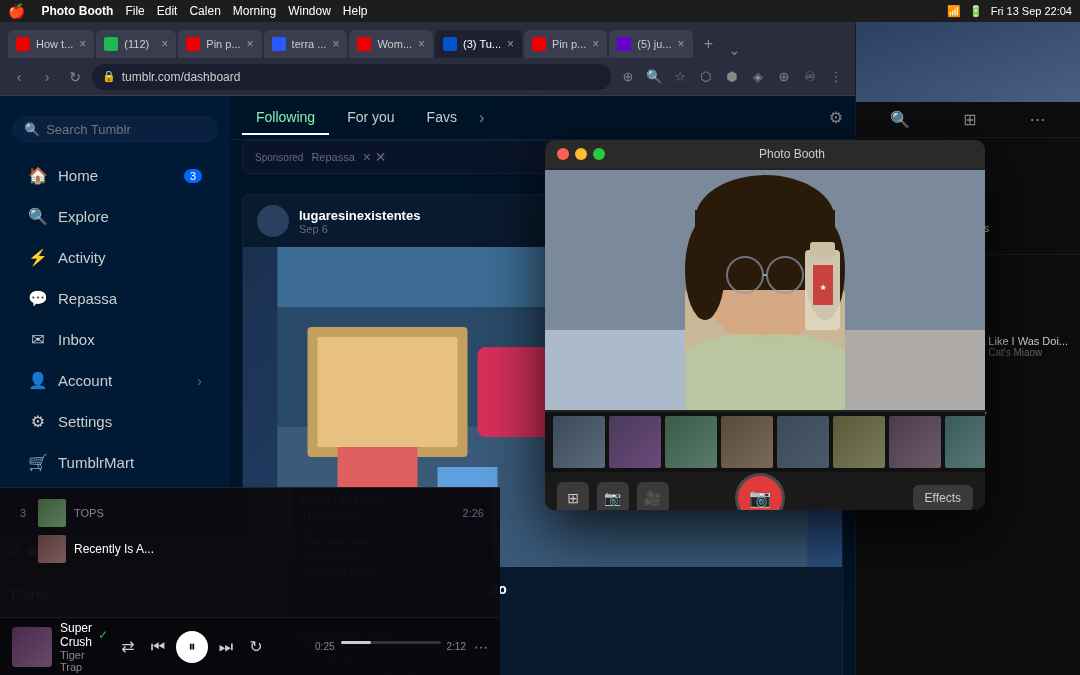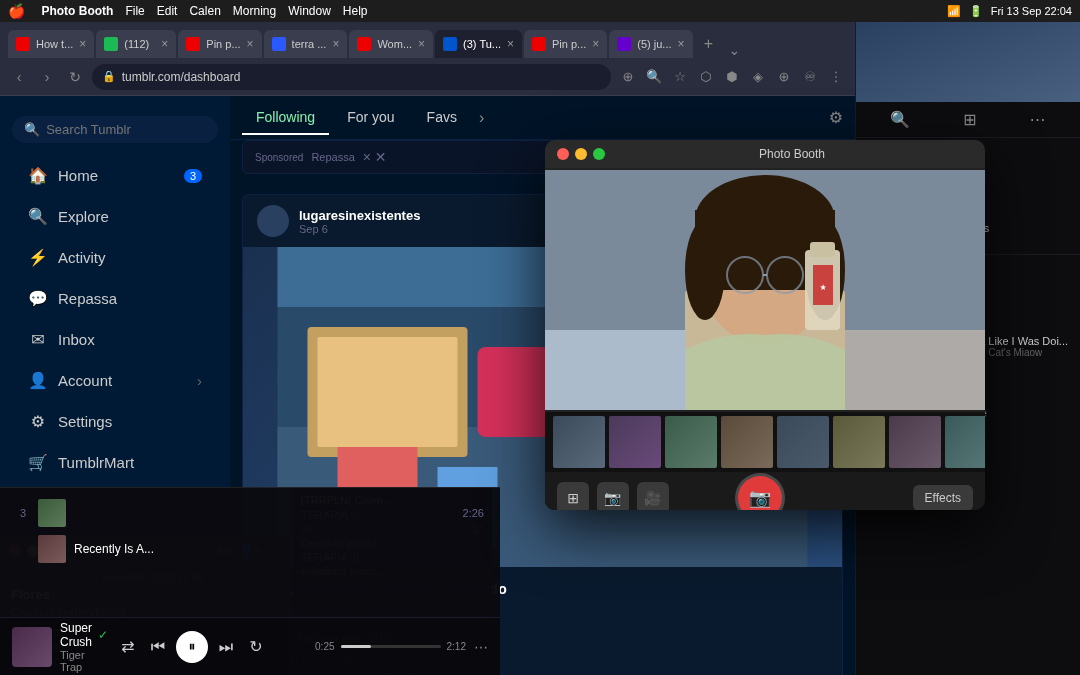--- a/index.html
+++ b/index.html
@@ -217,21 +217,21 @@
     .mc-track-name { color: #fff; font-size: 12px; display: flex; align-items: center; gap: 4px; }
     .mc-artist { color: #888; font-size: 11px; }
     .mc-check { color: #1db954; font-size: 12px; }
     .mc-controls { display: flex; align-items: center; gap: 6px; flex-shrink: 0; }
     .mc-btn { color: #ccc; font-size: 16px; cursor: pointer; width: 24px; height: 24px; display: flex; align-items: center; justify-content: center; }
     .mc-play-btn {
       width: 32px; height: 32px; background: #fff; border-radius: 50%;
       display: flex; align-items: center; justify-content: center;
       color: #000; font-size: 14px; cursor: pointer;
     }
-    .mc-progress { display: flex; align-items: center; gap: 6px; flex-shrink: 0; padding-left: 39px; }
+    .mc-progress { display: flex; gap: 6px; flex-shrink: 0; padding-left: 39px; }
     .mc-time { color: #888; font-size: 10px; }
     .mc-progress-bar { width: 100px; height: 3px; background: #333; border-radius: 2px; position: relative; }
     .mc-progress-fill { width: 30%; height: 100%; background: #ccc; border-radius: 2px; }
     .mc-more { color: #888; font-size: 14px; cursor: pointer; }
 
     
     .notes-panel {
       position: absolute; bottom: 0; left: 0; width: 290px; height: 140px;
       background: #1e2028; border: 1px solid #2a2d3e; z-index: 300;
       display: flex; flex-direction: column;
@@ -643,20 +643,21 @@
   </div>
 </div>
 
 <div class="music-player" style="bottom:58px;">
   <div class="music-player-inner">
     <div class="music-player-tracks">
       <div class="music-track">
         <span class="track-num">3</span>
         <div class="track-art" style="background:linear-gradient(135deg,#3a5a3a,#5a7a5a);"></div>
         <div class="track-info">
+          <div class="track-artist">TOPS</div>
         </div>
         <span class="track-duration">2:26</span>
       </div>
       <div class="music-track">
         <span class="track-num"></span>
         <div class="track-art" style="background:linear-gradient(135deg,#5a3a3a,#7a5a5a);"></div>
         <div class="track-info">
           <div class="track-name">Recently Is A...</div>
         </div>
       </div>

